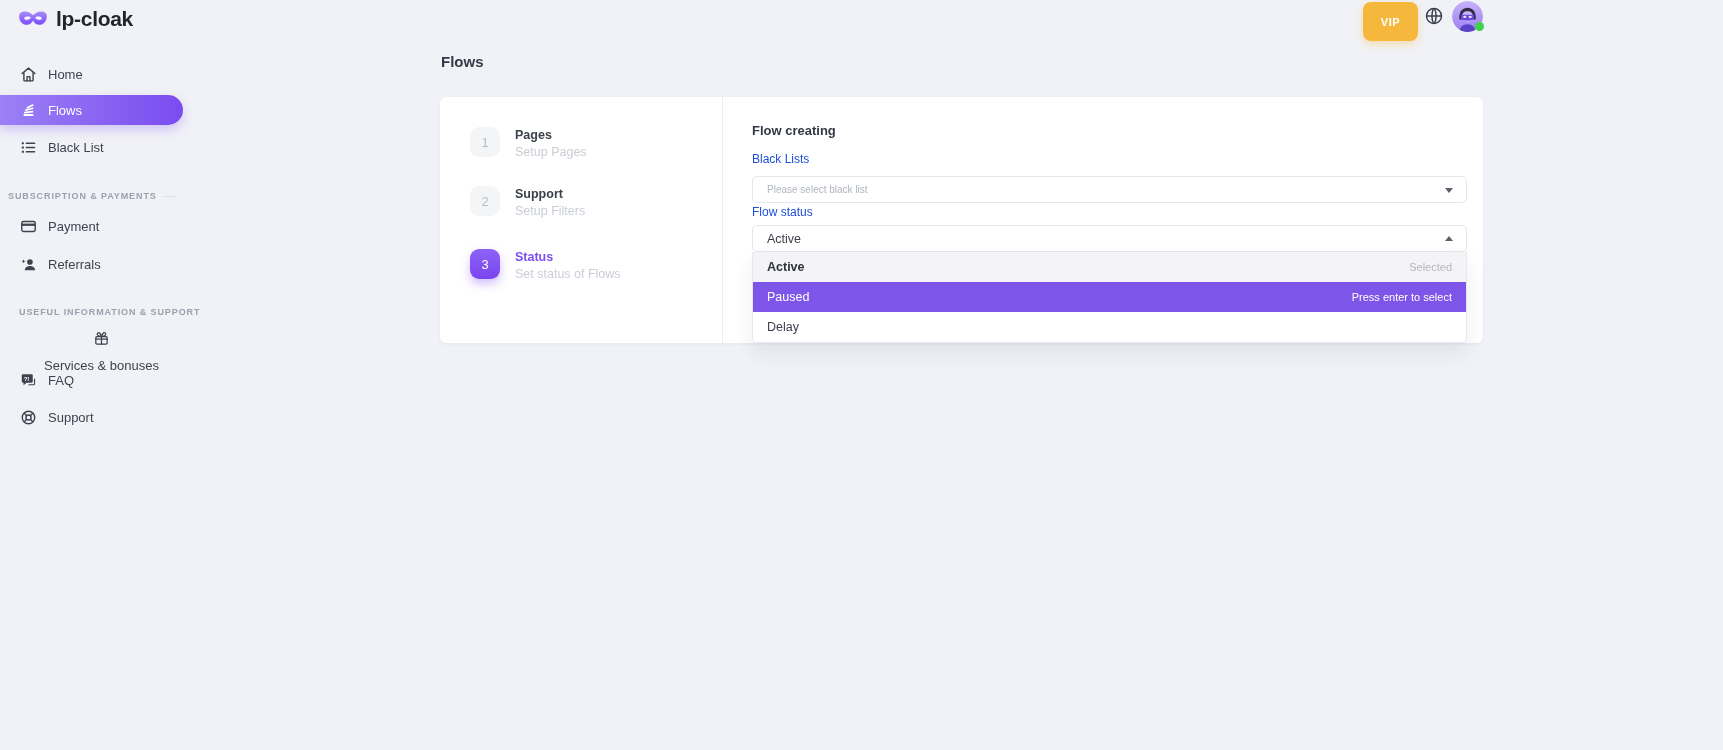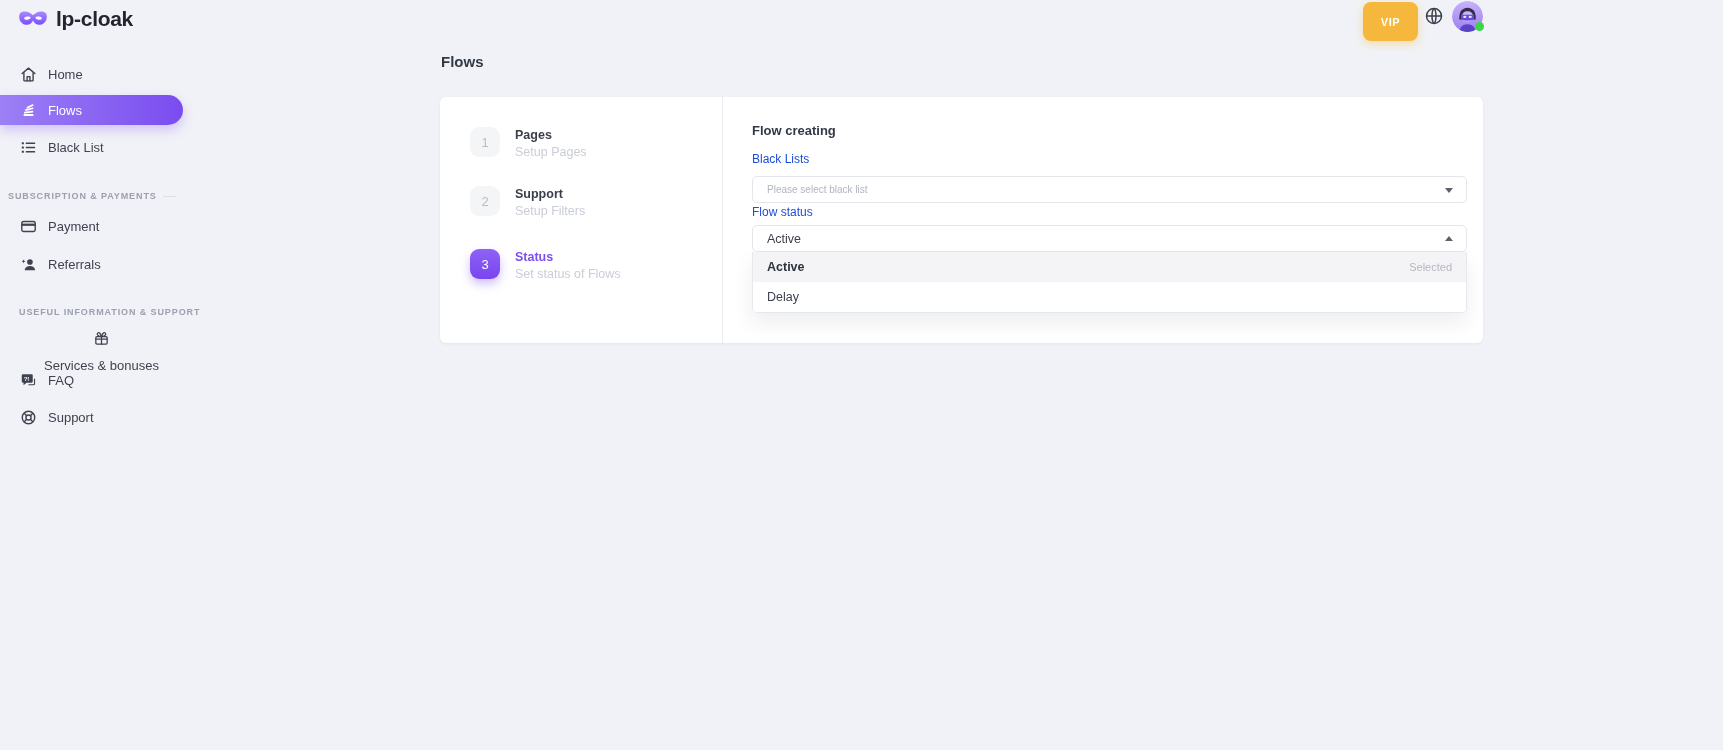--- a/index.html
+++ b/index.html
@@ -304,18 +304,22 @@
   <div class="select-box fs-select">
     <span>Active</span>
     <span class="caret caret-up"></span>
   </div>
 
   <div class="dropdown">
     <div class="dd-row selected">
       <span class="opt">Active</span>
       <span class="hint">Selected</span>
     </div>
+    <div class="dd-row highlight">
+      <span class="opt">Paused</span>
+      <span class="hint">Press enter to select</span>
+    </div>
     <div class="dd-row normal">
       <span class="opt">Delay</span>
       <span class="hint"></span>
     </div>
   </div>
 </div>
 
 </body></html>

